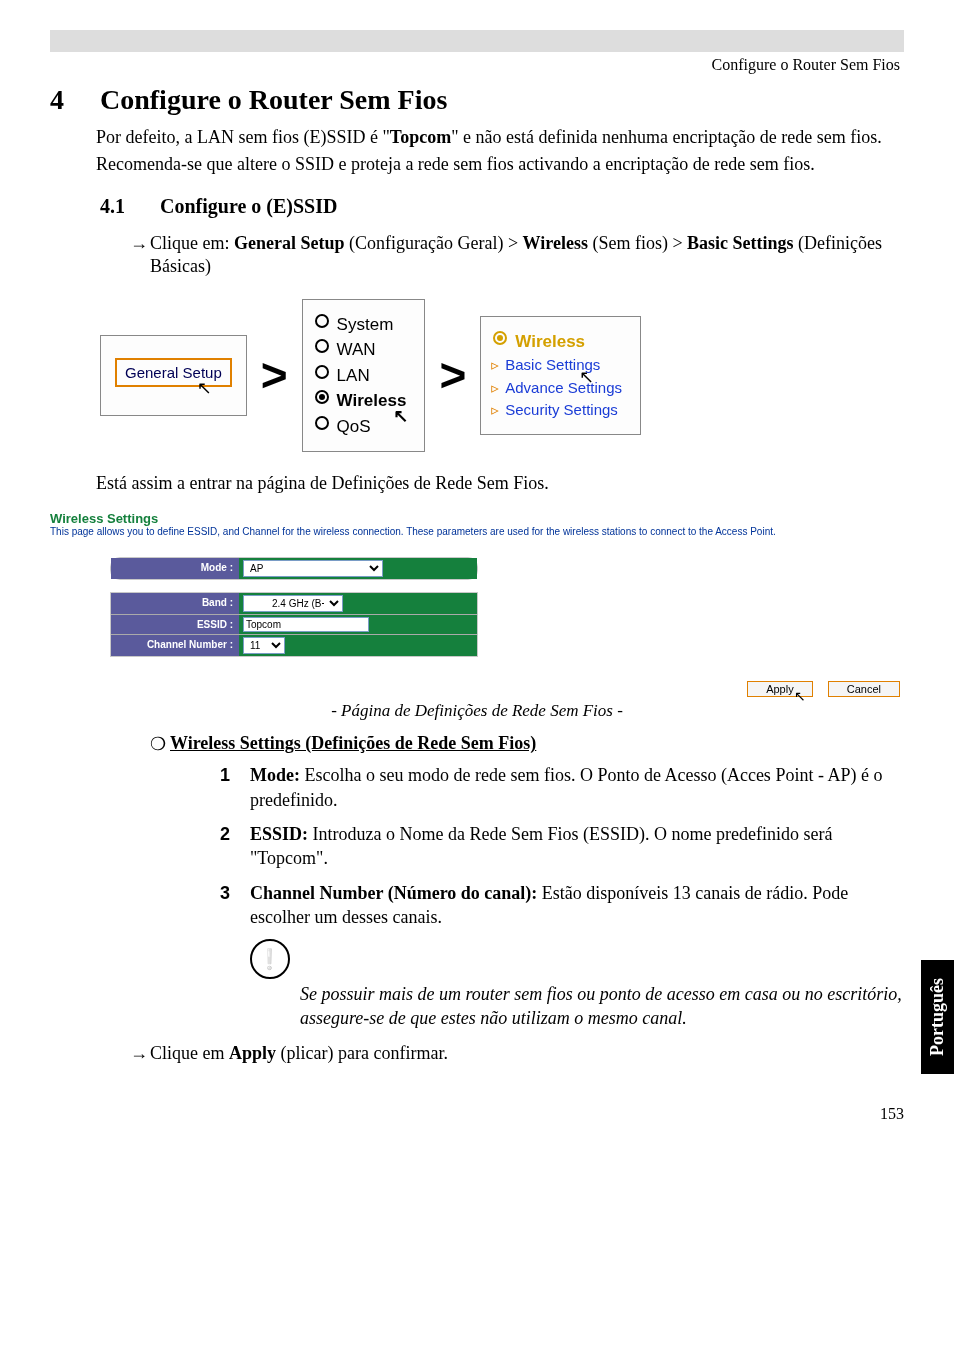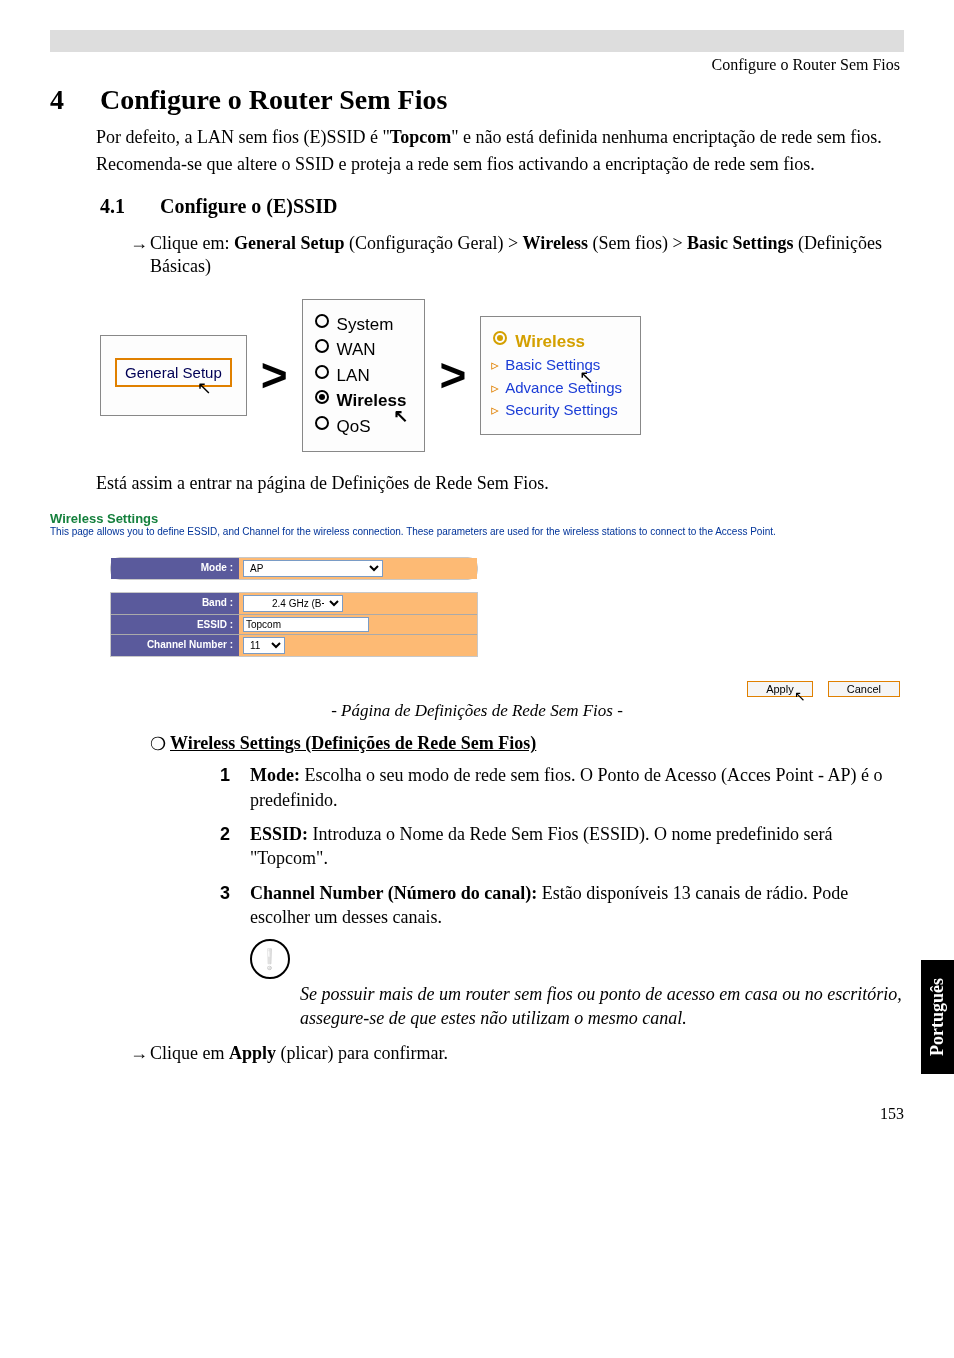--- a/index.html
+++ b/index.html
@@ -175,21 +175,21 @@
     color: #fff;
     font-weight: bold;
     text-align: right;
     padding: 4px 6px;
     width: 116px;
     font-size: 10px;
     border-bottom: 1px solid #aaa;
   }
   .ws-label.last { border-bottom: none; }
   .ws-cell {
-    background: #fdba74;
+    background: #15803d;
     padding: 2px 4px;
     width: 230px;
     border-bottom: 1px solid #aaa;
     display: flex;
     align-items: flex-end;
   }
   .ws-cell.last { border-bottom: none; }
   .ws-cell select, .ws-cell input {
     font-size: 10px;
     font-family: Verdana, Arial, sans-serif;

